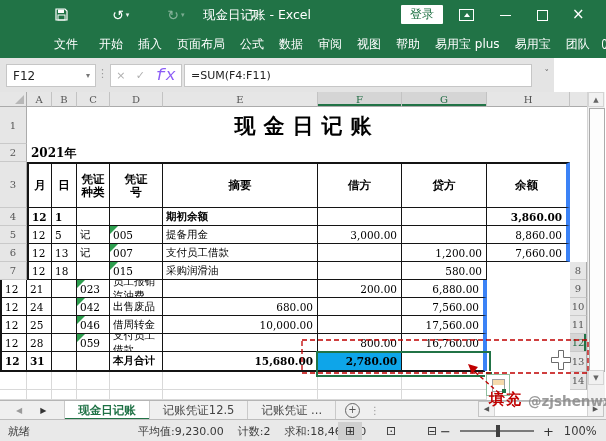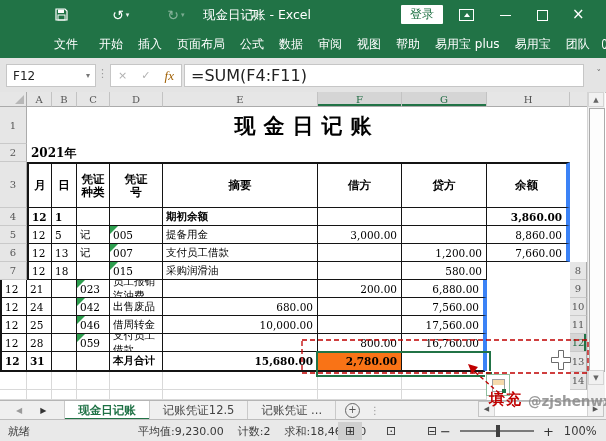--- a/index.html
+++ b/index.html
@@ -26,31 +26,31 @@
   .win-close{position:absolute;left:572px;top:5px;font-size:15px;color:#fff;}
   
   .ribbontabs{position:absolute;left:0;top:30px;width:606px;height:28px;background:#217346;color:#fff;
               display:flex;align-items:center;font-size:12px;}
   .ribbon-tab{padding:0 6px;margin-left:3px;white-space:nowrap;}
   .ribbon-tab:first-child{margin-left:8px;margin-right:6px;}
   .tellme{display:flex;align-items:center;margin-left:6px;}
   .bulb{width:8px;height:8px;border:1.5px solid #fff;border-radius:50%;margin-right:4px;}
   .comment-icon{margin-left:auto;margin-right:12px;width:15px;height:10px;border:1.5px solid #fff;border-radius:3px;}
   
-  .formulabar{position:absolute;left:0;top:58px;width:606px;height:34px;background:#E4E4E4;border-bottom:1px solid #bfbfbf;}
+  .formulabar{position:absolute;left:0;top:58px;width:554px;height:34px;background:#E4E4E4;border-bottom:1px solid #bfbfbf;}
   .namebox{position:absolute;left:6px;top:6px;width:82px;height:21px;background:#fff;border:1px solid #c6c6c6;
            font-size:12px;color:#222;display:flex;align-items:center;padding-left:6px;}
   .namebox .dd{position:absolute;right:5px;font-size:8px;color:#777;}
   .fb-sep{position:absolute;left:97px;top:9px;color:#9a9a9a;font-size:11px;}
   .fb-icons{position:absolute;left:110px;top:6px;width:70px;height:21px;background:#fff;border:1px solid #c6c6c6;
             display:flex;align-items:center;justify-content:space-around;}
   .fb-cancel,.fb-enter{color:#b0b0b0;font-size:11px;}
-  .fb-fx{font-family:Liberation Serif, serif;font-style:italic;font-size:13px;color:#a16207;}
+  .fb-fx{font-family:Liberation Mono, monospace;font-style:italic;font-size:17px;color:#8b5cf6;}
   .formula-input{position:absolute;left:184px;top:6px;right:22px;height:21px;background:#fff;border:1px solid #c6c6c6;
-                 font-size:16px;color:#222;display:flex;align-items:center;padding-left:6px;}
+                 font-size:11px;color:#222;display:flex;align-items:center;padding-left:6px;}
   .fb-expand{position:absolute;right:5px;top:10px;font-size:9px;color:#666;}
   
   .grid{position:absolute;left:0;top:92px;width:587px;height:308px;display:grid;
         grid-template-columns:27px 25px 25px 33px 53px 155px 84px 85px 83px 17px;
         grid-template-rows:15px 37px 18px 46px 18px 18px 18px 18px 18px 18px 18px 18px 20px 18px 10px;
         background:#fff;}
   .ch{background:#E6E6E6;border-right:1px solid #c3c3c3;border-bottom:1px solid #ababab;
       font-family:"DejaVu Serif",serif;font-size:10px;color:#555;display:flex;align-items:center;justify-content:center;}
   .ch.sel{background:#D5D5D5;color:#1E6B41;box-shadow:inset 0 -2px 0 #217346;}
   .ch.fill{border-right:none;}
@@ -67,21 +67,21 @@
   .t{position:relative;background:#fff;border-right:1px solid #141414;border-bottom:1px solid #141414;
      font-family:"DejaVu Serif",serif;font-size:10.5px;color:#000;display:flex;align-items:center;overflow:hidden;}
   .t.c0{border-left:2px solid #141414;}
   .t.c7{border-right:4px solid #3b82f6;}
   .t.rtop{border-top:2px solid #141414;}
   .t.rbot{border-bottom:2px solid #141414;}
   .t.t-h{font-weight:700;font-size:11.5px;justify-content:center;text-align:center;line-height:1.12;white-space:pre-line;}
   .t.txt{padding-left:3px;}
   .t.num{justify-content:flex-end;padding-right:4px;}
   .t.bold{font-weight:700;}
-  .t.selfill{background:#f97316;}
+  .t.selfill{background:#0ea5e9;}
   .etri{position:absolute;left:0;top:0;width:0;height:0;border:4px solid transparent;border-left-color:#2E9E4F;border-top-color:#2E9E4F;}
   .ghost{background:#fff;border-right:1px solid #d9d9d9;border-bottom:1px solid #d9d9d9;}
   .ghost.nob{border-right:none;border-bottom:none;}
   
   .sel-overlay{position:absolute;left:316px;top:351px;width:171px;height:22px;border:2px solid #217346;pointer-events:none;z-index:5;}
   .fill-handle{position:absolute;right:-4px;bottom:-4px;width:6px;height:6px;background:#217346;border:1px solid #fff;}
   .autofill-btn{position:absolute;left:486px;top:374px;width:22px;height:20px;background:#fff;border:1px solid #8fbf9f;
                 z-index:6;display:flex;align-items:center;justify-content:center;}
   .autofill-btn .ic{width:11px;height:11px;border:1px solid #a0a0a0;background:linear-gradient(#f5d9ab 0 45%,#fff 45% 100%);position:relative;}
   .autofill-btn .ic:after{content:"";position:absolute;right:-2px;bottom:-2px;width:4px;height:4px;background:#217346;}

